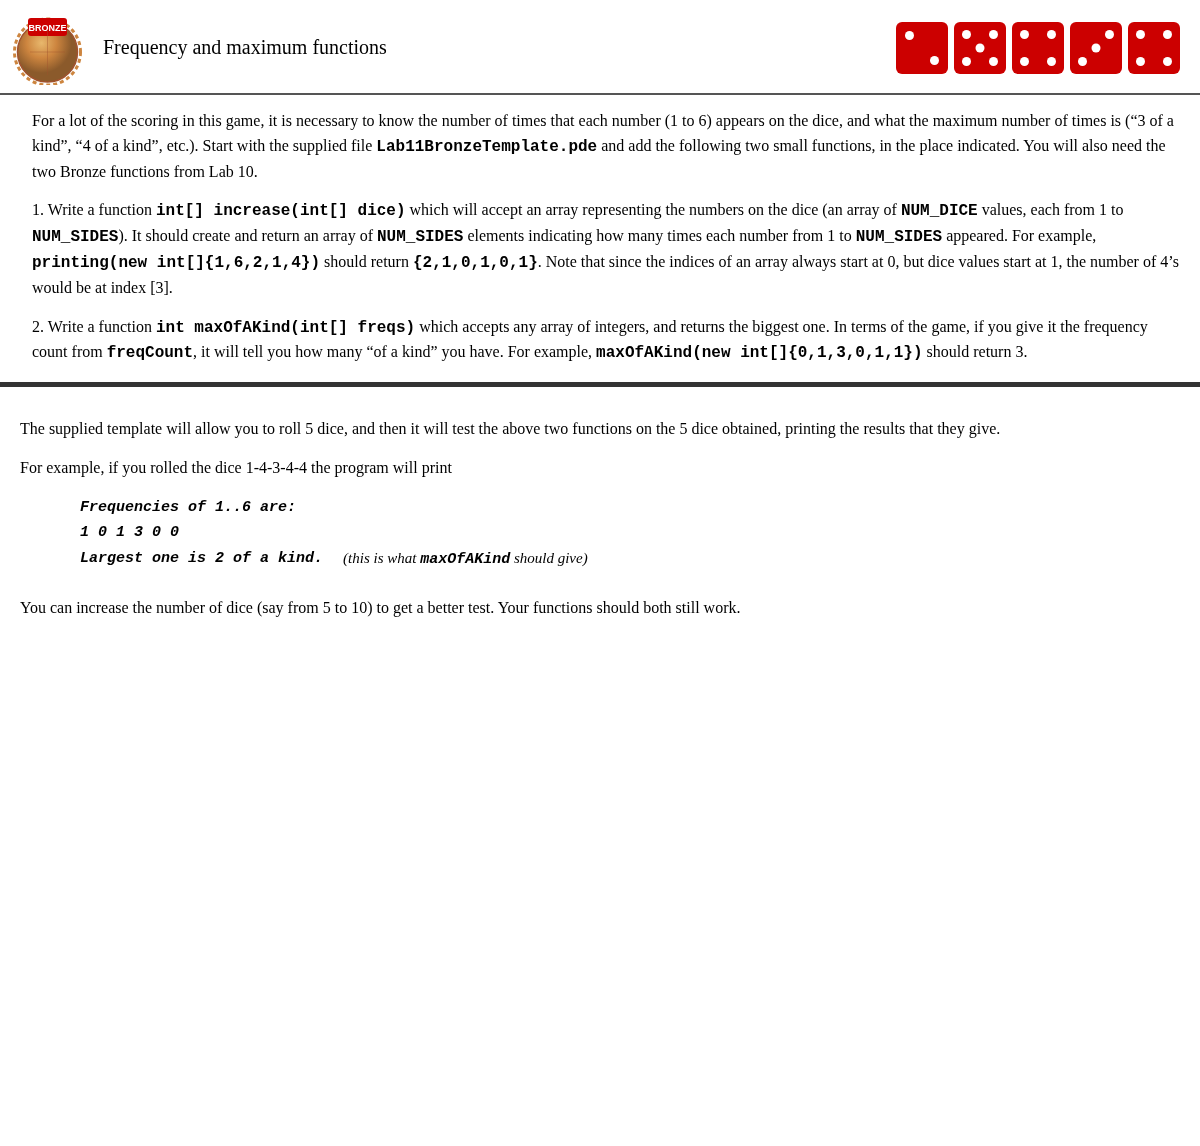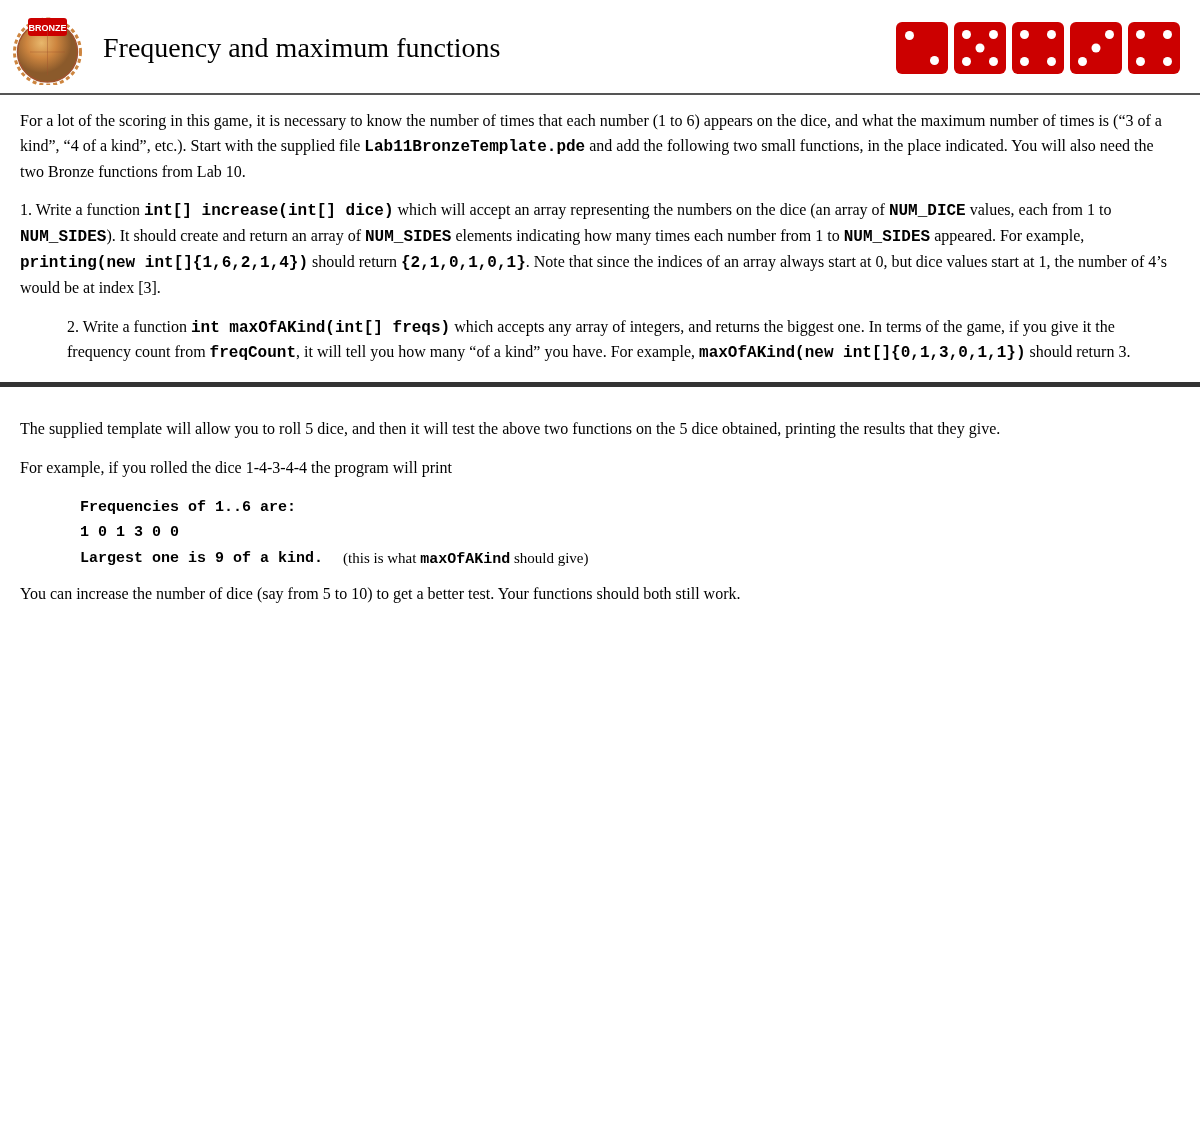--- a/index.html
+++ b/index.html
@@ -19,21 +19,21 @@
     }
 
     .bronze-badge {
       width: 75px;
       height: 75px;
       margin-right: 18px;
       flex-shrink: 0;
     }
 
     .header-title {
-      font-size: 28px;
+      font-size: 20px;
       font-weight: normal;
       flex: 1;
     }
 
     .dice-container {
       display: flex;
       gap: 6px;
       align-items: center;
     }
 
@@ -73,32 +73,31 @@
     .die-3 .dot:nth-child(1) { top: 8px; right: 8px; }
     .die-3 .dot:nth-child(2) { top: 50%; left: 50%; transform: translate(-50%, -50%); }
     .die-3 .dot:nth-child(3) { bottom: 8px; left: 8px; }
 
     .die-4b .dot:nth-child(1) { top: 8px; left: 8px; }
     .die-4b .dot:nth-child(2) { top: 8px; right: 8px; }
     .die-4b .dot:nth-child(3) { bottom: 8px; left: 8px; }
     .die-4b .dot:nth-child(4) { bottom: 8px; right: 8px; }
 
     .top-section {
-      padding: 14px 20px 16px 20px;
+      padding: 14px 20px 16px 32px;
       border-bottom: 5px solid #333;
     }
 
     .top-section p {
       margin-bottom: 14px;
       line-height: 1.55;
     }
 
     .top-section p:last-child {
       margin-bottom: 0;
-      margin-left: 47px;
     }
 
     code, .mono {
       font-family: 'Courier New', Courier, monospace;
       font-weight: bold;
     }
 
     .bottom-section {
       padding: 30px 20px 30px 20px;
     }
@@ -110,22 +109,23 @@
     }
 
     .bottom-section p:last-child {
       margin-bottom: 8px;
     }
 
     .code-block {
       font-family: 'Courier New', Courier, monospace;
       font-weight: bold;
       font-size: 15px;
-      margin: 10px 0 10px 60px;
+      margin: 10px 0 24px 60px;
       line-height: 1.7;
+      font-style: italic;
     }
 
     .code-line {
       display: flex;
       align-items: center;
       gap: 20px;
     }
 
     .code-line .comment {
       font-family: Georgia, 'Times New Roman', serif;
@@ -226,21 +226,21 @@
   <p>The supplied template will allow you to roll 5 dice, and then it will test the above two functions on the 5 dice obtained, printing the results that they give.</p>
 
   <p>For example, if you rolled the dice 1-4-3-4-4 the program will print</p>
 
   <div class="code-block">
     <div>Frequencies of 1..6 are:</div>
     <div class="code-line">
       <span>1 0 1 3 0 0</span>
     </div>
     <div class="code-line">
-      <span>Largest one is 9 of a kind.</span>
+      <span>Largest one is 2 of a kind.</span>
       <span class="comment">
         (this is what <strong><code>maxOfAKind</code></strong> should give)
       </span>
     </div>
   </div>
 
   <p>You can increase the number of dice (say from 5 to 10) to get a better test. Your functions should both still work.</p>
 </div>
 
 </body></html>

